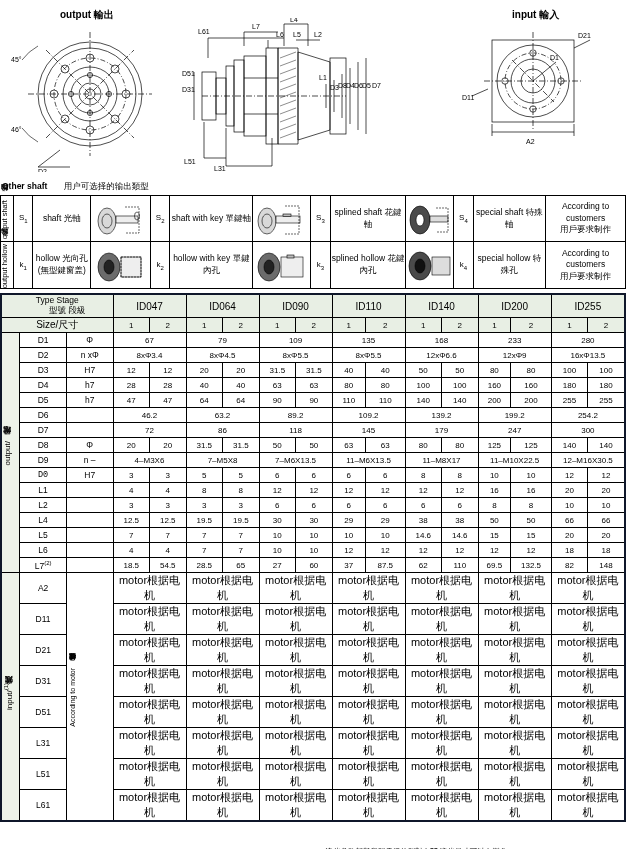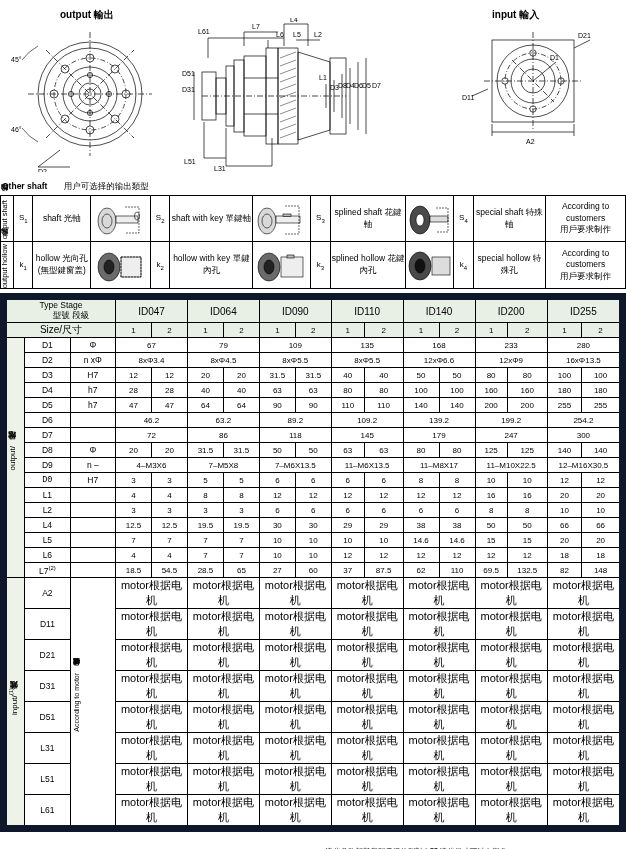--- a/index.html
+++ b/index.html
@@ -11,21 +11,21 @@
     font-size:8px;
     color:#000;
     position:relative;
     overflow:hidden;
   }
   .page { position:relative; width:626px; height:849px; }
 
   
   .drawings { position:relative; height:178px; }
   .lbl-output { position:absolute; left:60px; top:8px; font-size:10px; font-weight:bold; }
-  .lbl-input  { position:absolute; left:492px; top:8px; font-size:10px; font-weight:bold; }
+  .lbl-input  { position:absolute; left:512px; top:8px; font-size:10px; font-weight:bold; }
 
   svg { display:block; }
 
   
   .other-head { padding:3px 2px 2px 2px; font-size:8.5px; }
   .other-head .t1 { font-weight:bold; }
   .other-head .t2 { margin-left:14px;margin-top:14px; }
 
   table { border-collapse:collapse; }
   .shaft-tbl { width:626px; font-size:8px; }
@@ -39,21 +39,21 @@
     line-height:1.1;
   }
   .code-cell { width:22px; font-size:8px; }
   .code-cell sub { font-size:6px; }
   .name-cell { font-size:8.5px; }
   .pic-cell { padding:0; }
   .accord { font-size:8.5px; line-height:1.35; }
 
   
   .spec-wrap { margin-top:4px; }
-  .spec { width:626px; font-size:8px; border:7px solid #0f172a; }
+  .spec { width:626px; font-size:8px; border:2px solid #0f172a; }
   .spec td, .spec th { border:1px solid #000; padding:0 1px; text-align:center; vertical-align:middle; height:15px; font-weight:normal; }
   .hdr { background:#e8efe4; }
   .greenbg { background:#eef3e9; }
   .stage-hdr { font-size:8.5px; font-weight:bold; text-align:left; padding-left:20px; }
   .size-hdr { font-size:10px; font-weight:bold; text-align:left; padding-left:4px; }
   .model-hdr { font-size:10px; font-weight:bold; }
   .rowlabel { font-size:8.5px; }
   .tol { font-size:8.5px; font-weight:bold; }
   .side-v {
     writing-mode:vertical-rl; text-orientation:mixed; transform:rotate(180deg);

